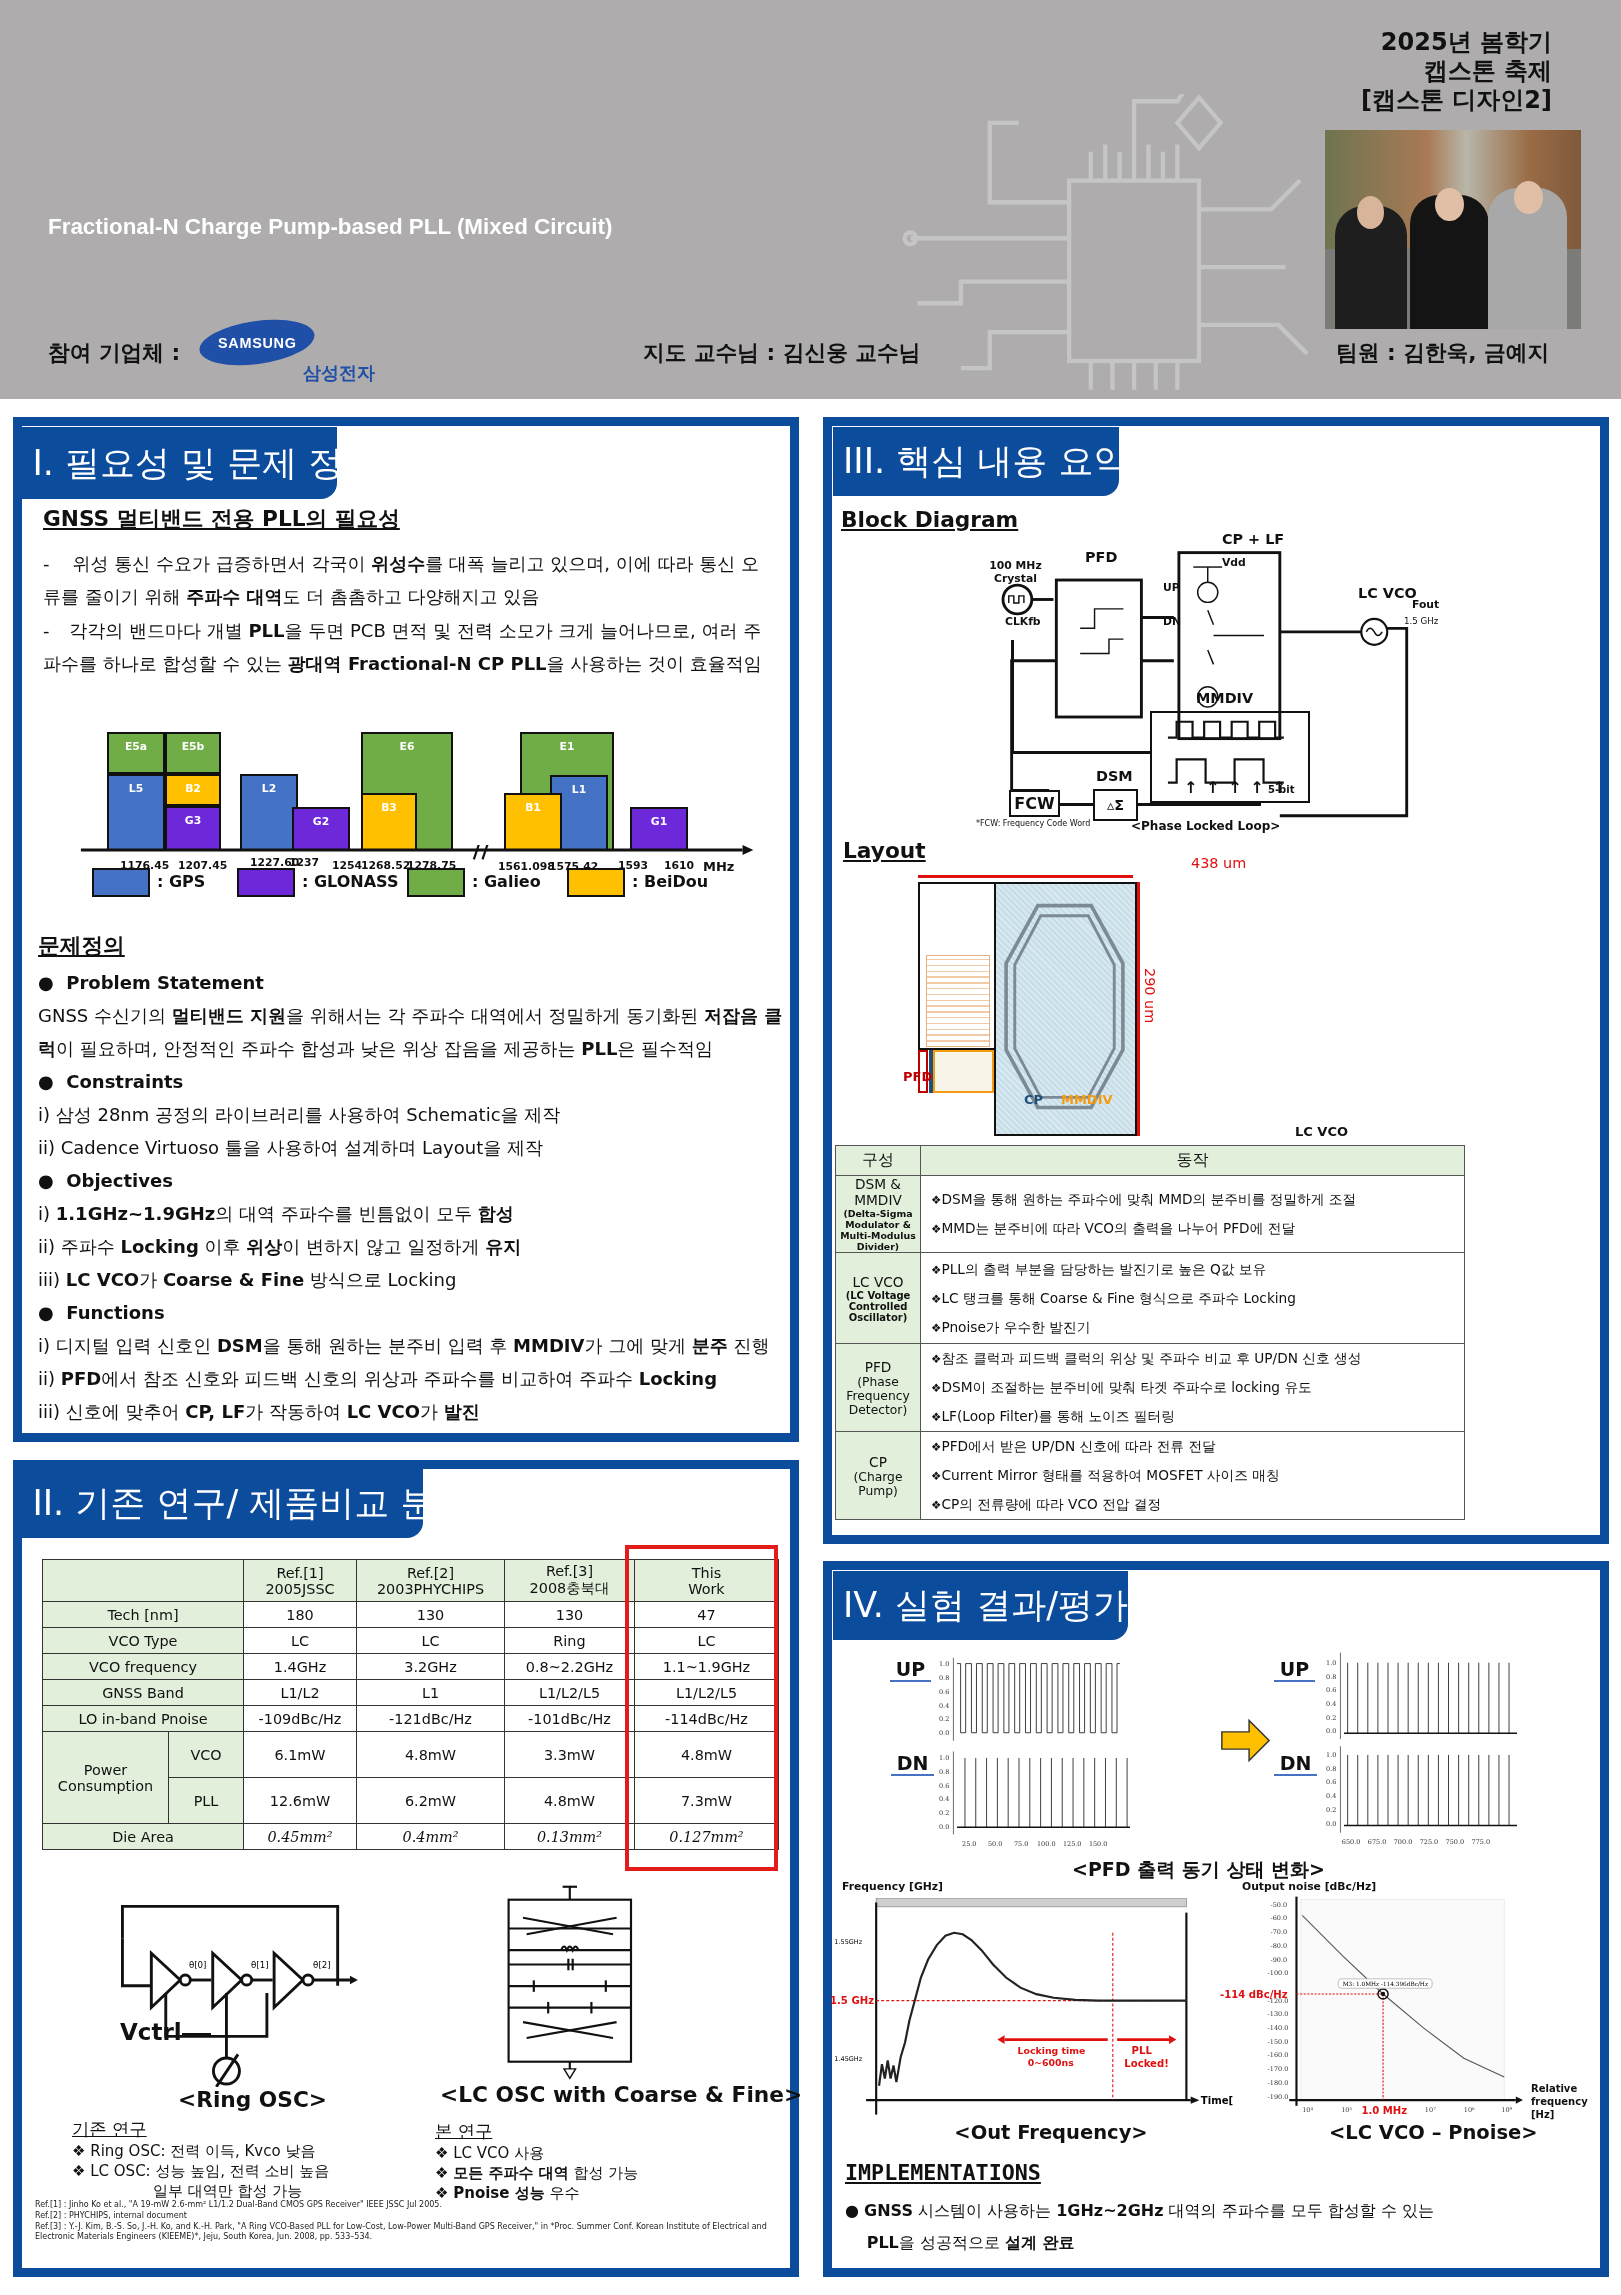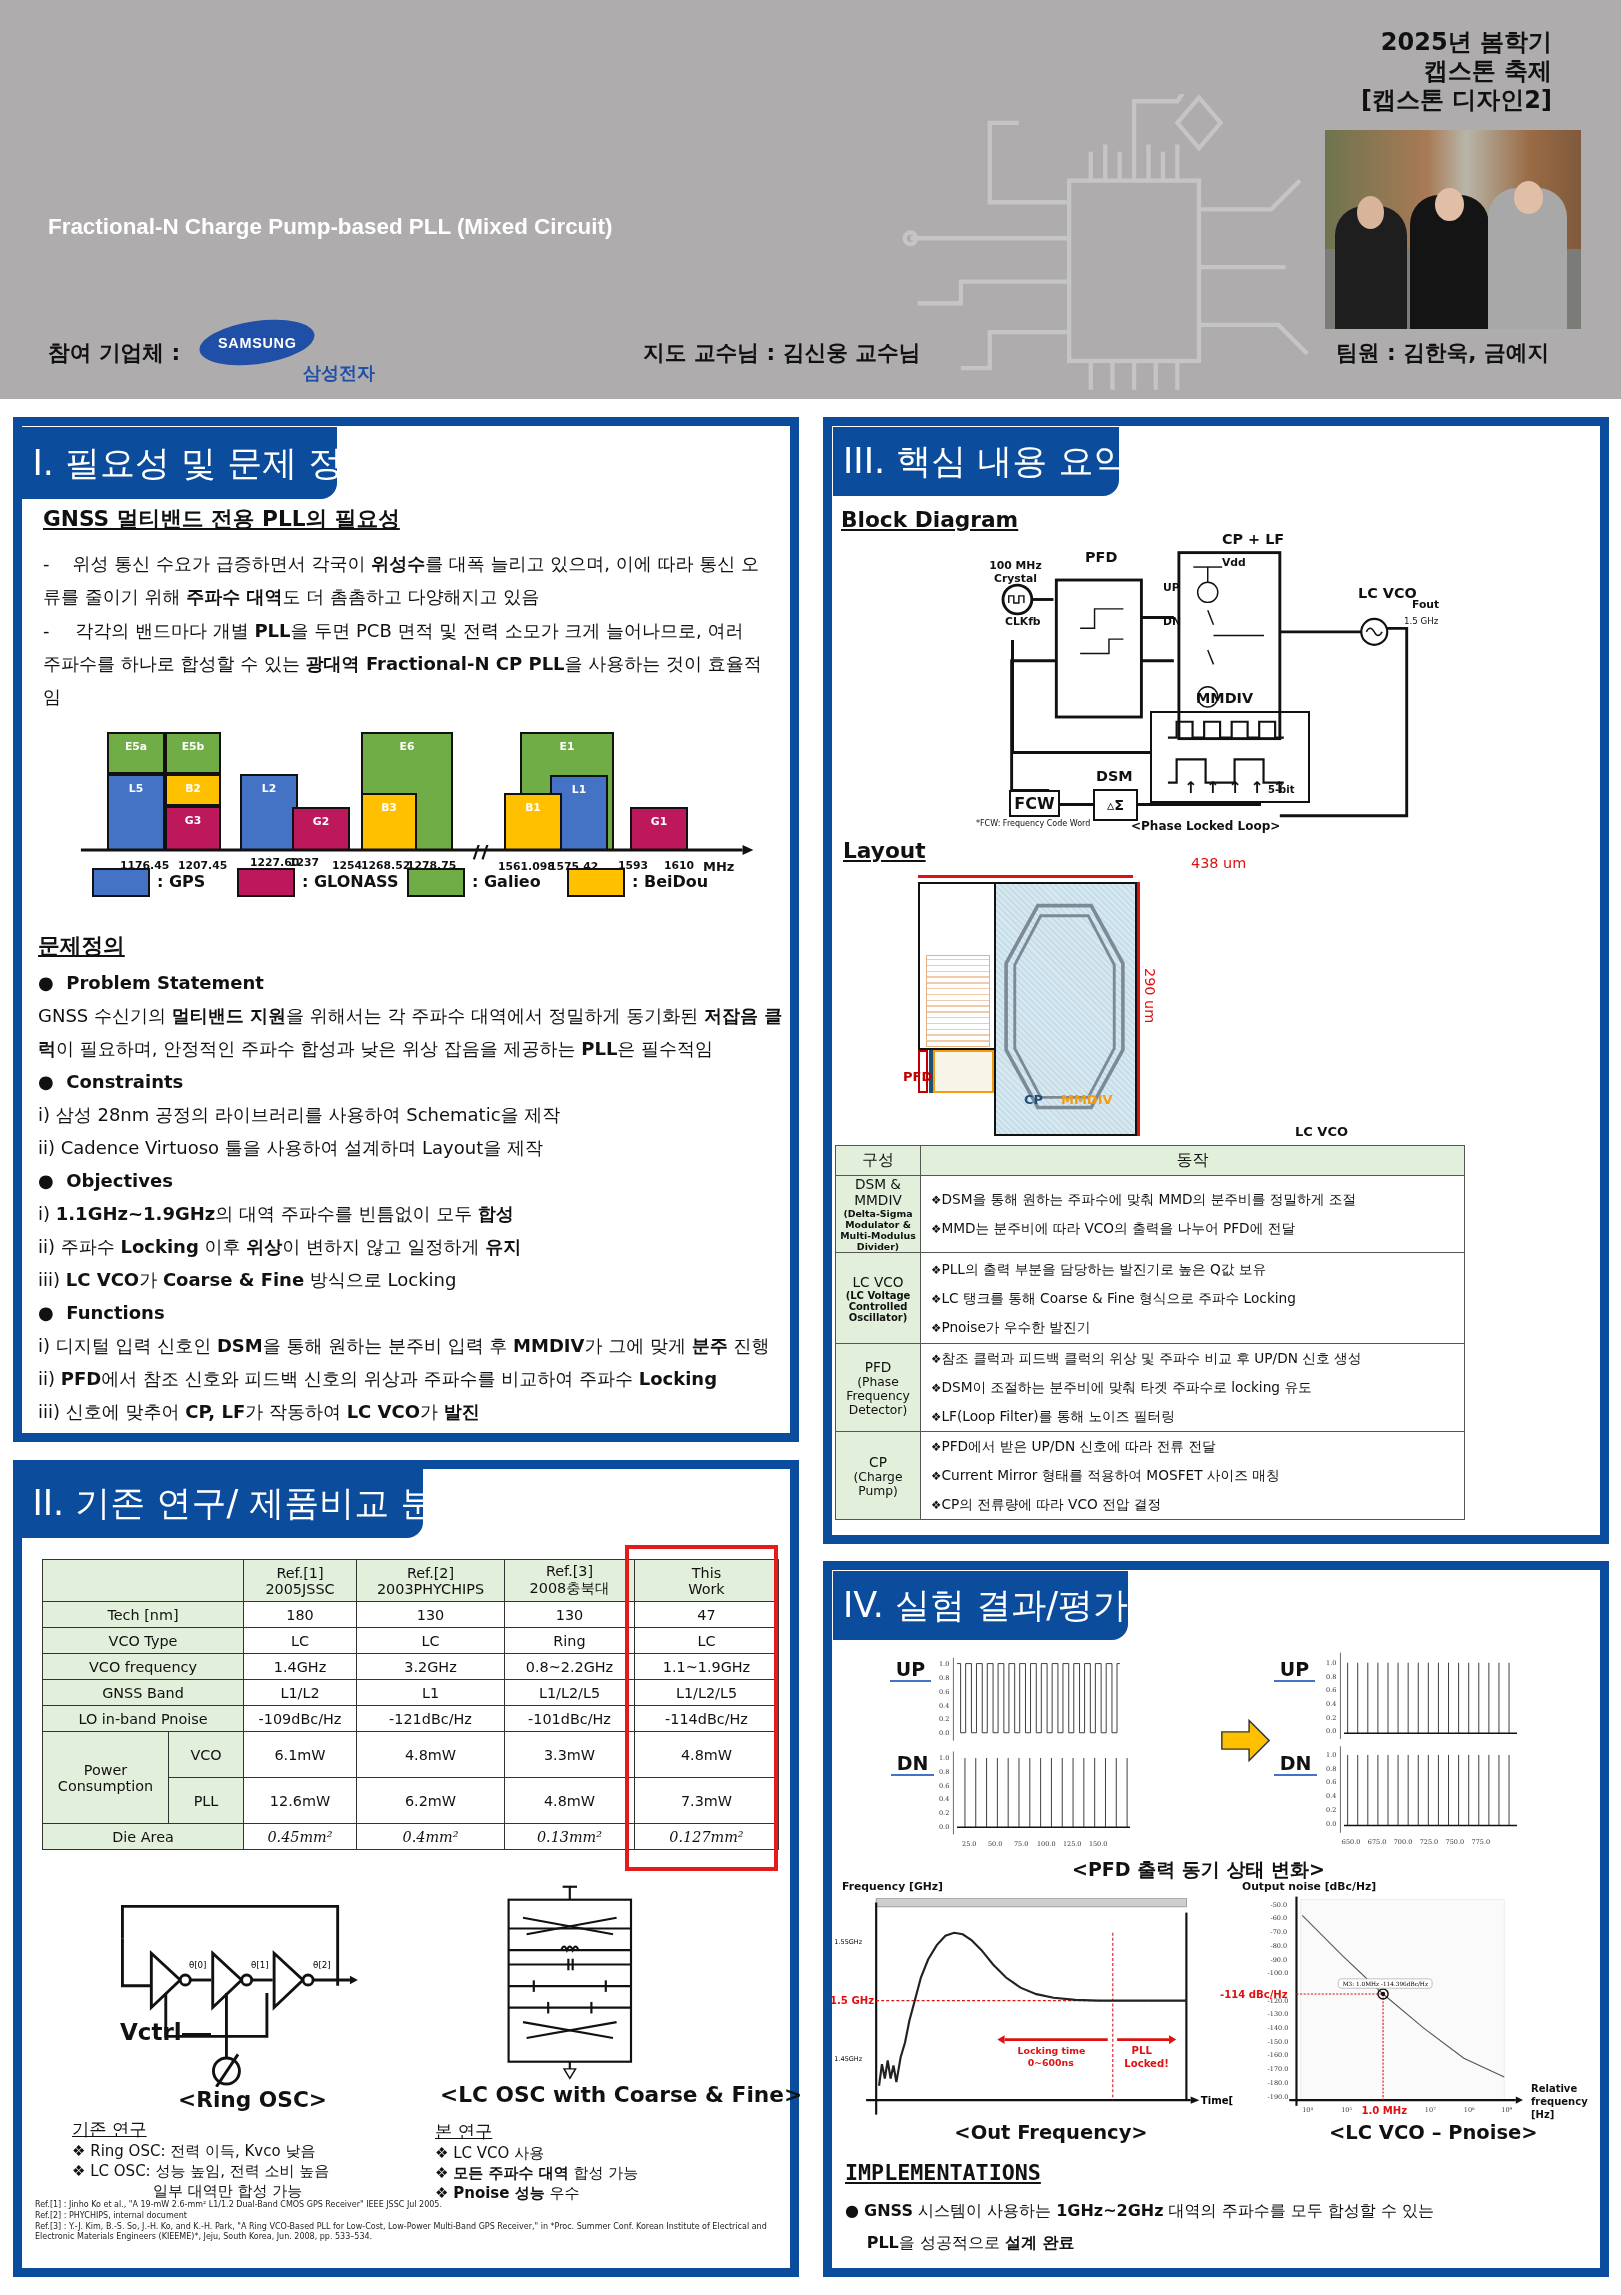--- a/index.html
+++ b/index.html
@@ -22,21 +22,21 @@
   #samsung-kr{left:303px;top:361px;color:#1f4fa7;font-size:18px;font-weight:bold}
   .circuit{stroke:#c6c5c5;stroke-width:6;fill:none}
   
   .panel{border:9.4px solid #0b4c9c;background:#fff}
   .tab{background:#0b4c9c;color:#fff;font-size:35px;font-family:"DejaVu Sans",sans-serif;padding:0 0 0 10px;display:flex;align-items:center;border-radius:0 0 16px 0;white-space:nowrap}
   .h-u{font-weight:bold;text-decoration:underline;font-size:21.7px}
   .body-t{font-size:18px;line-height:33px;color:#111}
   .b{font-weight:bold}
   
   .band{position:absolute;border:2.9px solid #111;color:#fff;font-weight:bold;font-size:10.8px;display:flex;justify-content:center;padding-top:5.8px}
-  .gps{background:#4472c4}.glo{background:#be185d}.gal{background:#70ad47}.bei{background:#ffc000}
+  .gps{background:#4472c4}.glo{background:#6d28d9}.gal{background:#70ad47}.bei{background:#ffc000}
   .tick{position:absolute;font-size:10.8px;font-weight:bold;white-space:nowrap}
   .legend-sw{position:absolute;width:58px;height:29px;border:2.9px solid #111}
   .legend-lbl{position:absolute;font-size:16px;font-weight:bold}
   
   table{border-collapse:collapse}
   .cmp td{border:1.4px solid #333;text-align:center;font-size:14.4px;height:26px;padding:0 2.9px}
   .cmp .hd{background:#e2efda}
   .summary td{border:1.4px solid #555;font-size:13.7px;vertical-align:middle}
   .summary .hd{background:#e2efda;text-align:center}
   .summary ul{list-style:none;padding-left:10px}
@@ -102,21 +102,21 @@
 </div>
 
 <div class="abs panel" style="left:13px;top:417px;width:786px;height:1025px"></div>
 <div class="abs tab" style="left:22.4px;top:427px;width:315px;height:72px">I. 필요성 및 문제 정의</div>
 
 <div class="abs h-u" style="left:43px;top:504px">GNSS 멀티밴드 전용 PLL의 필요성</div>
 <div class="abs body-t" style="left:43px;top:547px;width:722px">
   <span>- </span><span style="margin-left:17.3px">위성 통신 수요가 급증하면서 각국이 </span><span class="b">위성수</span><span>를 대폭 늘리고 있으며, 이에 따라 통신 오류를 줄이기 위해 </span><span class="b">주파수 대역</span><span>도 더 촘촘하고 다양해지고 있음</span>
 </div>
 <div class="abs body-t" style="left:43px;top:614px;width:722px">
-  <span>- </span><span style="margin-left:20px">각각의 밴드마다 개별 </span><span class="b">PLL</span><span>을 두면 PCB 면적 및 전력 소모가 크게 늘어나므로, 여러 주파수를 하나로 합성할 수 있는 </span><span class="b">광대역 Fractional-N CP PLL</span><span>을 사용하는 것이 효율적임</span>
+  <span>- </span><span style="margin-left:14px">각각의 밴드마다 개별 </span><span class="b">PLL</span><span>을 두면 PCB 면적 및 전력 소모가 크게 늘어나므로, 여러 주파수를 하나로 합성할 수 있는 </span><span class="b">광대역 Fractional-N CP PLL</span><span>을 사용하는 것이 효율적임</span>
 </div>
 
 <div class="abs" style="left:78px;top:729px;width:679px;height:173px">
   <div class="band gal" style="left:29px;top:2.9px;width:58px;height:42px">E5a</div>
   <div class="band gal" style="left:87px;top:2.9px;width:56px;height:42px">E5b</div>
   <div class="band gps" style="left:29px;top:45px;width:58px;height:77px">L5</div>
   <div class="band bei" style="left:87px;top:45px;width:56px;height:32px">B2</div>
   <div class="band glo" style="left:87px;top:77px;width:56px;height:45px">G3</div>
   <div class="band gps" style="left:162px;top:45px;width:58px;height:77px">L2</div>
   <div class="band glo" style="left:214px;top:78px;width:58px;height:44px">G2</div>

